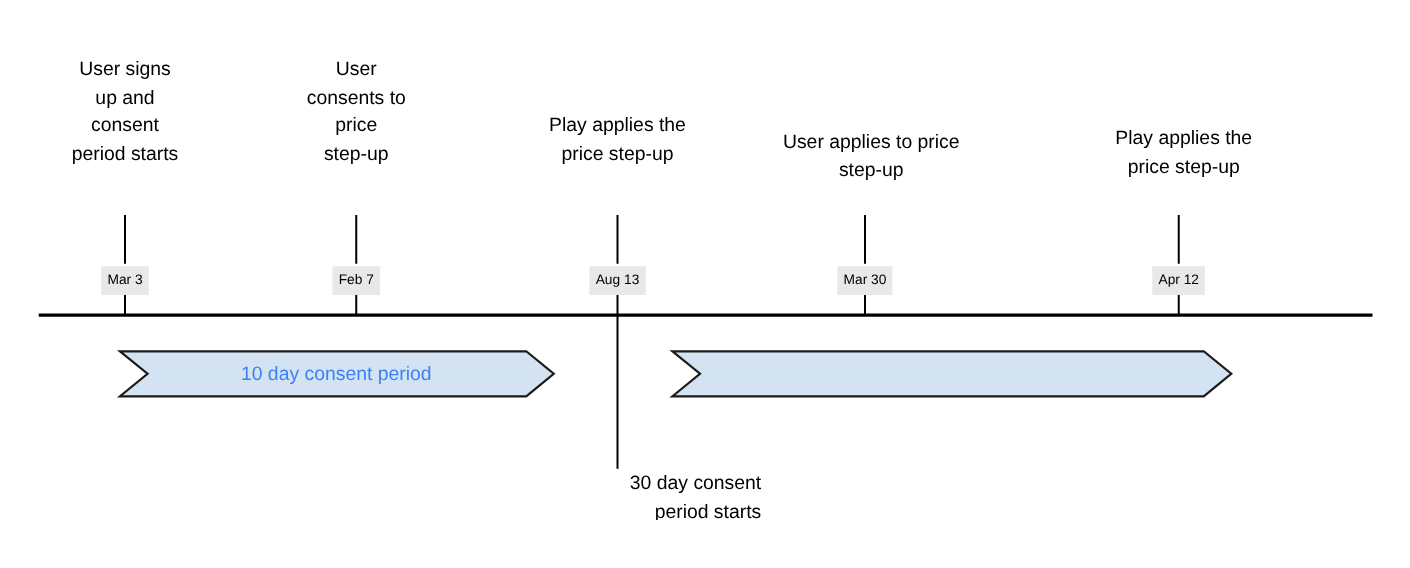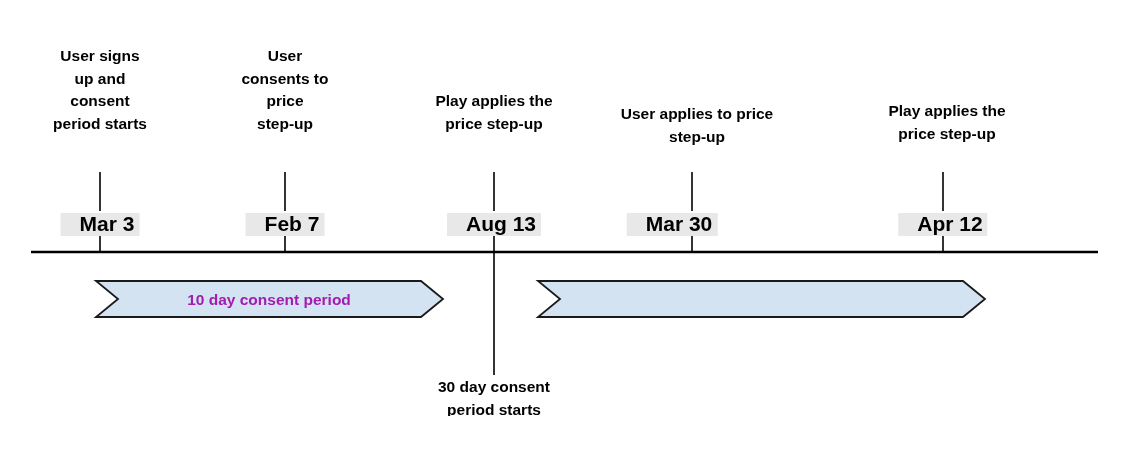--- a/index.html
+++ b/index.html
@@ -8,62 +8,61 @@
     padding: 0;
     background: #ffffff;
   }
   #stage {
     position: relative;
     width: 1128px;
     height: 416px;
     background: #ffffff;
     font-family: "Liberation Sans", sans-serif;
     overflow: hidden;
-    font-weight: bold;
   }
   #svg-layer {
     position: absolute;
     left: 0;
     top: 0;
     width: 1128px;
     height: 454px;
   }
   .top-label {
     position: absolute;
     text-align: center;
     font-size: 15.5px;
     line-height: 22.5px;
     color: #000000;
     white-space: pre-line;
     transform: translateX(-50%);
   }
   .bottom-label {
     position: absolute;
-    text-align: center;
+    text-align: right;
     font-size: 15.5px;
     line-height: 22.5px;
     color: #000000;
     white-space: pre-line;
     transform: translateX(-50%);
   }
   .date-chip {
     position: absolute;
-    font-size: 21px;
+    font-size: 11px;
     line-height: 20px;
     color: #000000;
     background: #e8e8e8;
-    padding: 1px 5px 2px 19px;
+    padding: 1px 5px 2px 5px;
     white-space: nowrap;
     transform: translateX(-50%);
   }
   .band-label {
     position: absolute;
     font-size: 15.5px;
     line-height: 20px;
-    color: #a21caf;
+    color: #3b82f6;
     white-space: nowrap;
     transform: translate(-50%, -50%);
     text-align: right;
   }
 </style>
 </head>
 <body>
 
 <div id="stage">
 
@@ -104,21 +103,21 @@
   <div class="date-chip" style="left:285px; top:213px;">Feb 7</div>
 
   <div class="top-label" style="left:494px; top:90px; width:230px;">Play applies the
 price step-up</div>
   <div class="date-chip" style="left:494px; top:213px;">Aug 13</div>
   <div class="bottom-label" style="left:494px; top:376px; width:230px;">30 day consent
 period starts</div>
 
   <div class="top-label" style="left:697px; top:103px; width:270px;">User applies to price
 step-up</div>
-  <div class="date-chip" style="left:672px; top:213px;">Mar 30</div>
+  <div class="date-chip" style="left:692px; top:213px;">Mar 30</div>
 
   <div class="top-label" style="left:947px; top:100px; width:230px;">Play applies the
 price step-up</div>
   <div class="date-chip" style="left:943px; top:213px;">Apr 12</div>
 
   <div class="band-label" style="left:269px; top:300px;">10 day consent period</div>
 
 </div>
 
 </body></html>

